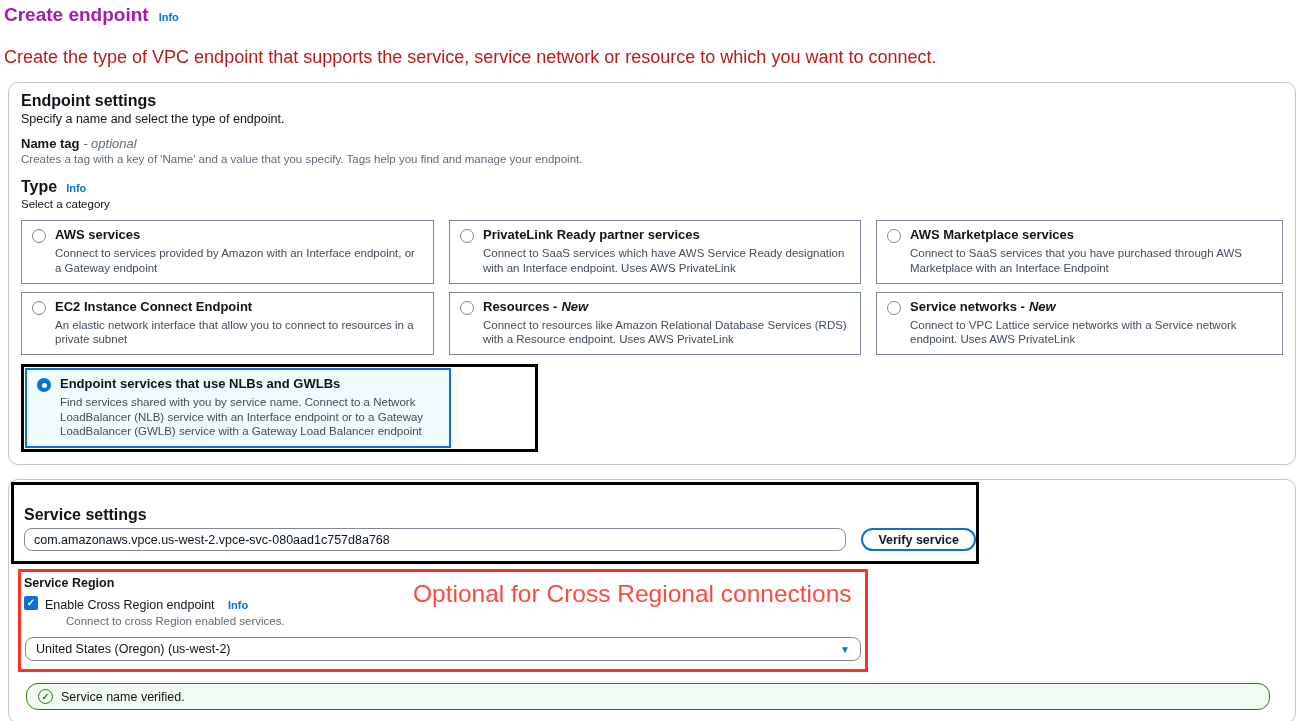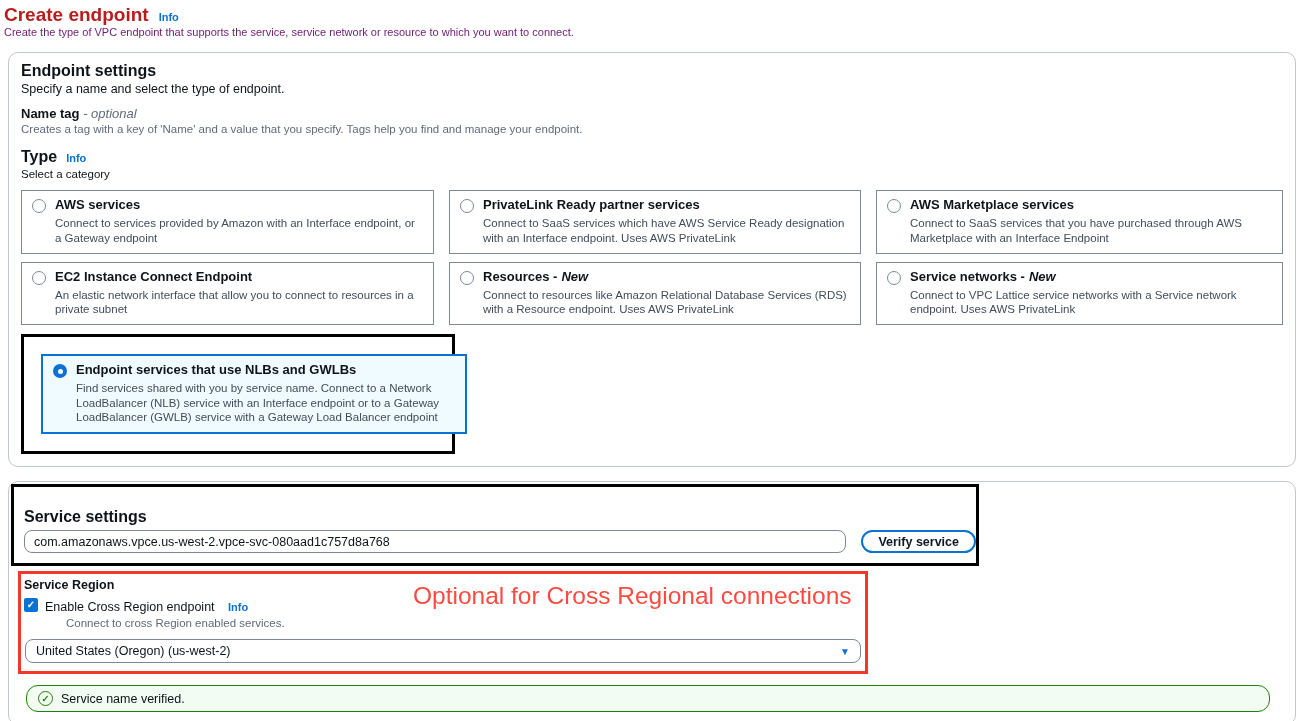--- a/index.html
+++ b/index.html
@@ -2,23 +2,23 @@
 <html><head>
 <meta charset="utf-8">
 <style>
   * { margin:0; padding:0; box-sizing:border-box; }
   body {
     width:1304px; min-height:721px; background:#ffffff;
     font-family:"Liberation Sans", sans-serif; color:#0f141a;
   }
   .page-header { padding:4px 0 0 4px; }
   .title-row { display:flex; align-items:baseline; gap:10px; }
-  h1 { font-size:19px; font-weight:bold; color:#b91c1c; }
+  h1 { font-size:19px; font-weight:bold; color:#a21caf; }
   .info-link { font-size:11px; font-weight:bold; color:#0972d3; cursor:pointer; }
-  .subtitle { font-size:11px; margin-top:0; color:#701a75; }
+  .subtitle { font-size:18px; margin-top:21px; color:#b91c1c; }
 
   .panel { margin:14px 8px 0; background:#fff; border:1px solid #c0c6cd; border-radius:10px; }
   .panel1 { padding:8px 12px 12px; }
   h2 { font-size:16px; font-weight:bold; line-height:1.2; }
   .h2-row { display:flex; align-items:baseline; gap:9px; }
   .section-desc { font-size:12.5px; margin-top:2px; }
 
   .field-label { margin-top:10px; font-size:13px; font-weight:bold; }
   .optional { font-style:italic; font-weight:normal; color:#5f6b7a; }
   .field-help { font-size:11.5px; color:#5f6b7a; margin-top:2px; }
@@ -37,21 +37,21 @@
     padding:6px 12px 7px 10px; display:flex; gap:9px; cursor:pointer;
   }
   .radio {
     width:14px; height:14px; flex:none; margin-top:2px; border-radius:50%;
     border:1.5px solid #7d8998; background:#fff;
   }
   .card-title { font-size:13px; font-weight:bold; line-height:1.3; }
   .new-tag { font-style:italic; margin-left:4px; }
   .card-desc { font-size:11.5px; color:#414d5c; margin-top:2px; line-height:1.28; }
 
-  .selected-wrap { border:3px solid #000; width:434px; margin-top:9px; padding:17px; }
+  .selected-wrap { border:3px solid #000; width:517px; margin-top:9px; padding:1px; }
   .card.selected { border:2px solid #0972d3; background:#f0fbff; width:426px; }
   .radio.selected {
     border:none; background:#0972d3; position:relative;
   }
   .radio.selected::after {
     content:""; position:absolute; left:4.5px; top:4.5px; width:5px; height:5px;
     border-radius:50%; background:#fff;
   }
 
   .panel2 { padding:2px 12px 12px 2px; position:relative; }

